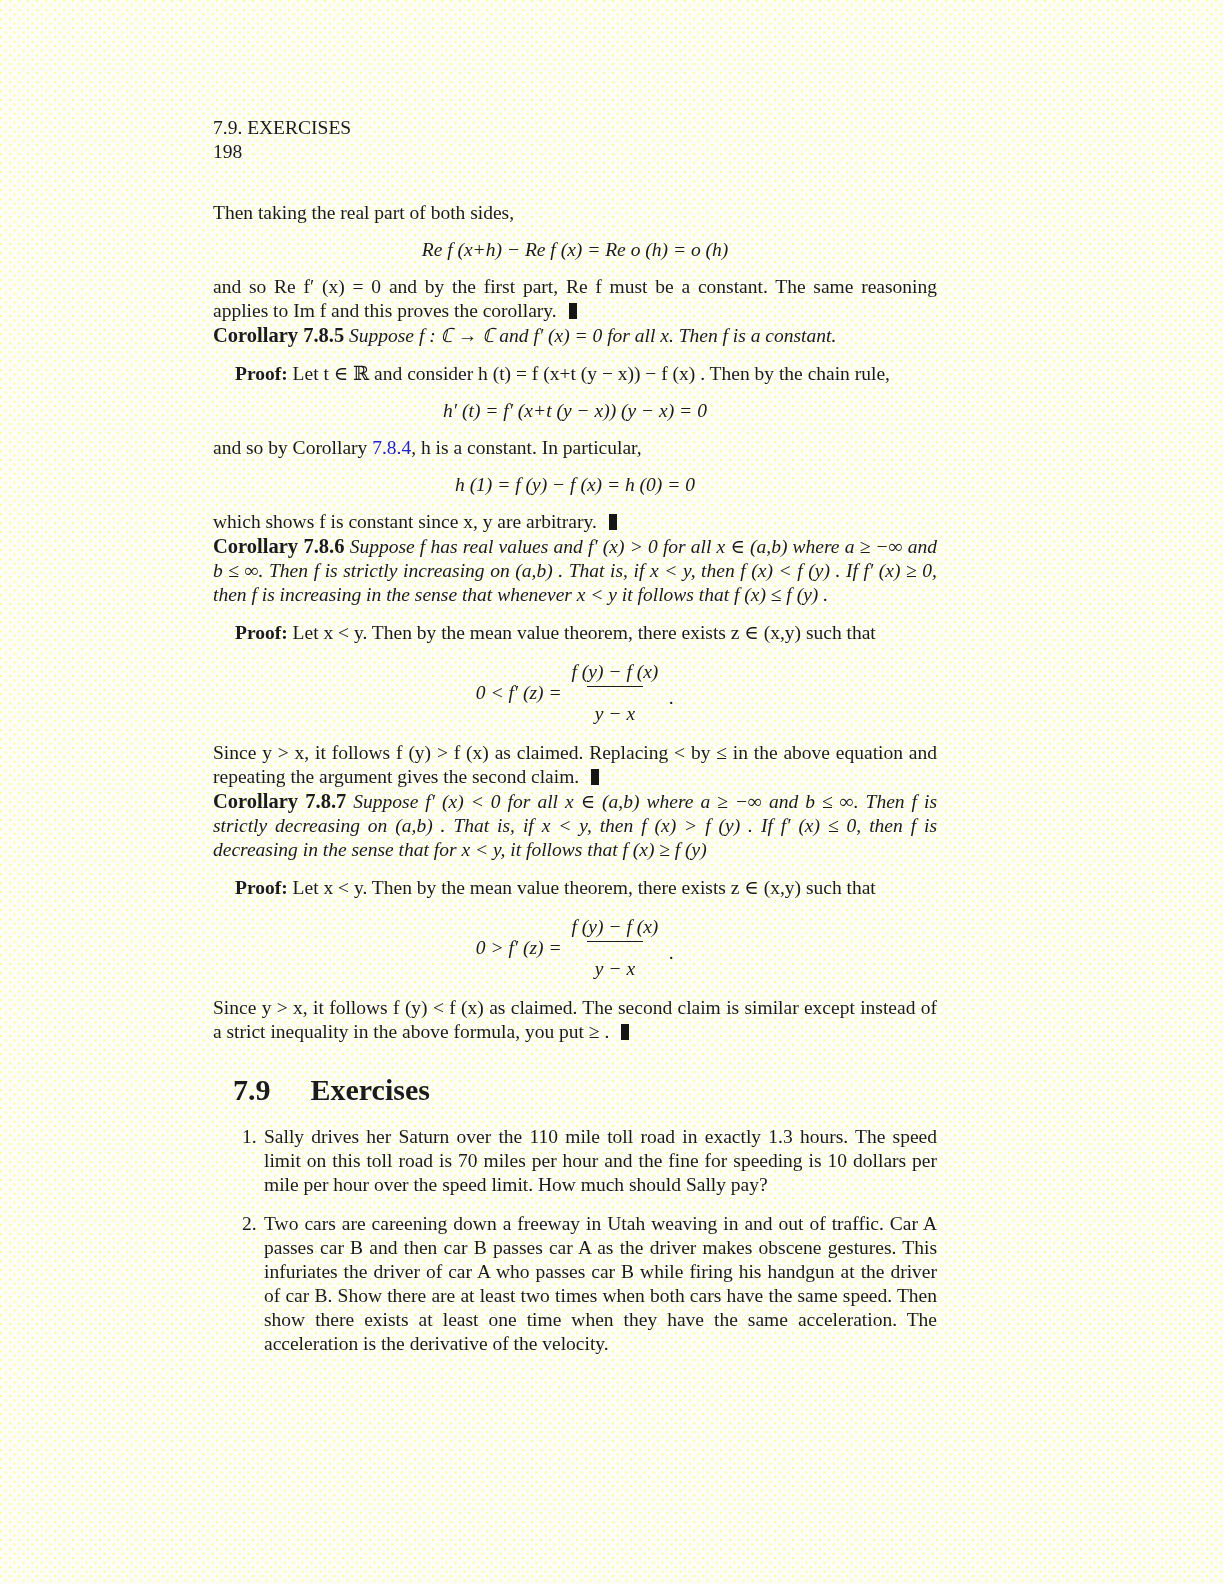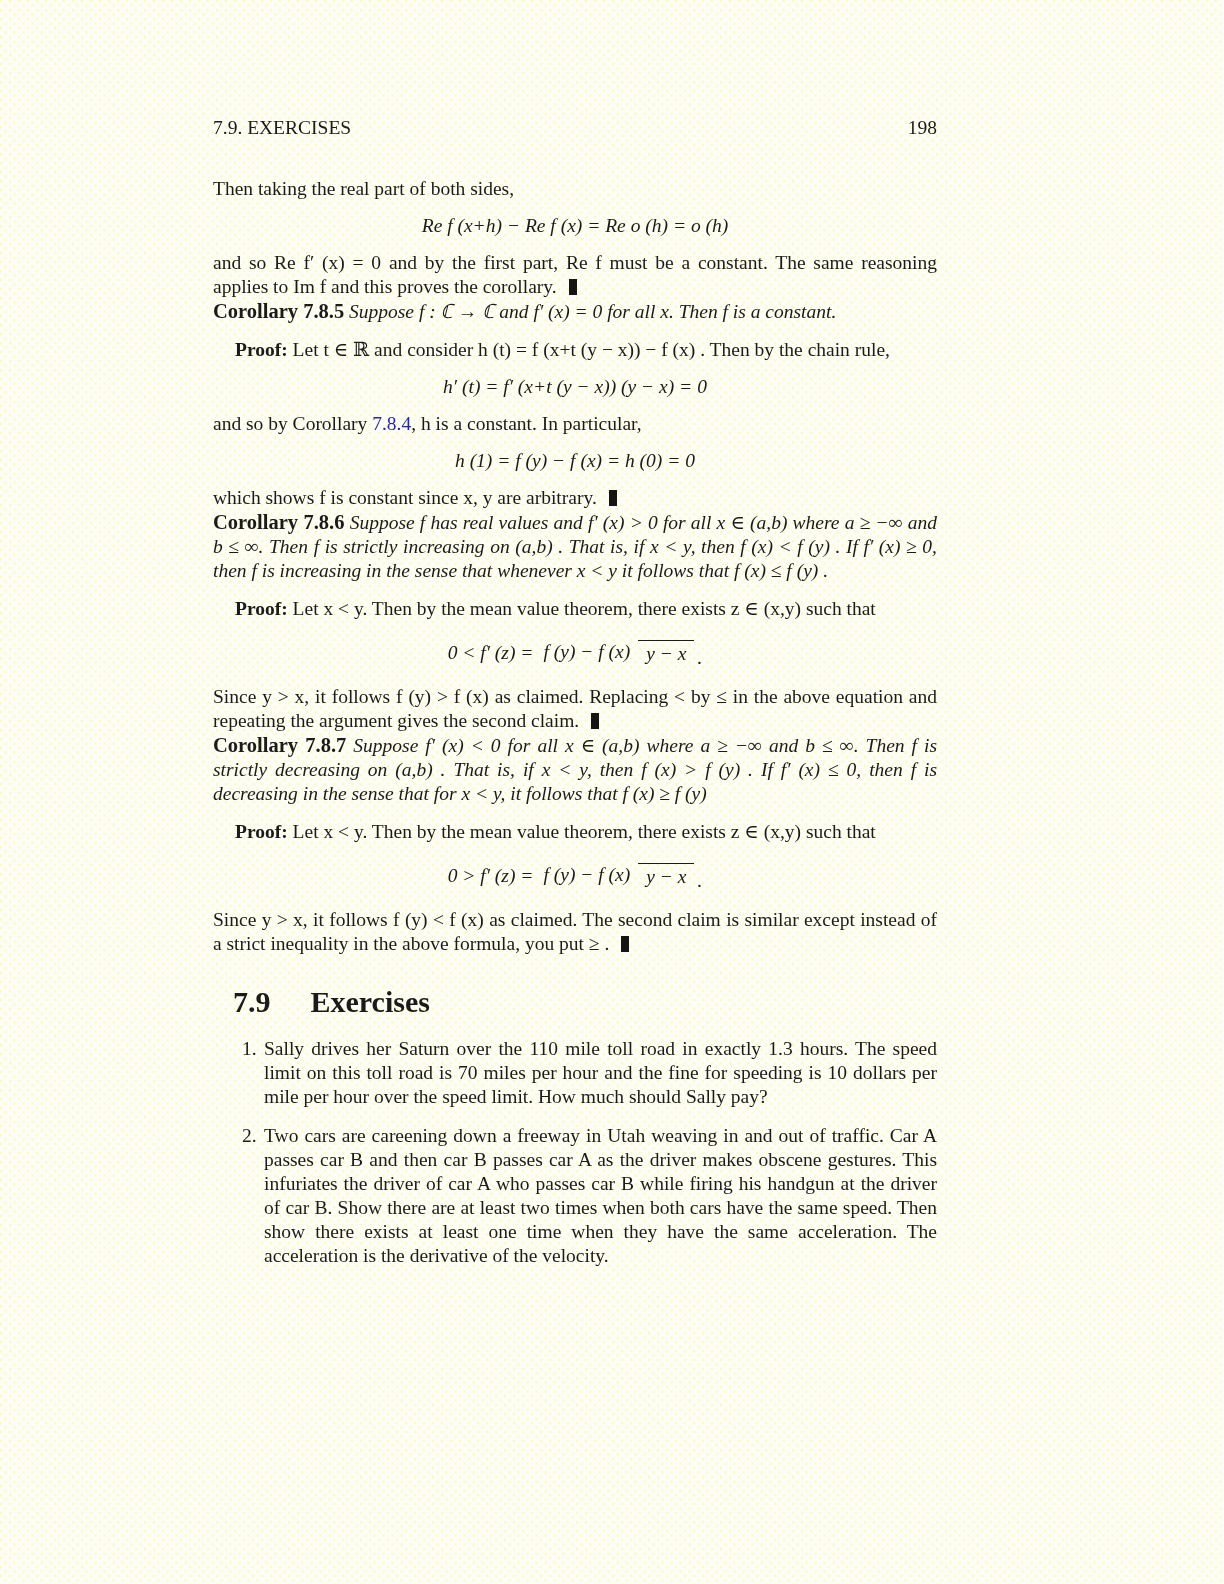--- a/index.html
+++ b/index.html
@@ -17,35 +17,35 @@
       radial-gradient(circle at 1px 1px, #ffff9b 0.9px, rgba(255,255,155,0) 1.7px);
     background-size: 9px 9px, 9px 9px;
     background-position: 0 0, 4.5px 4.5px;
     color: #1b1b1b;
     font-size: 19.5px;
     line-height: 24px;
   }
   .content { position: absolute; left: 213px; top: 0; width: 724px; }
   p { margin: 0; }
   .justify { text-align: justify; }
-  .running-header { display: flex; justify-content: space-between; margin-top: 116px; }
+  .running-header { display: flex; justify-content: space-between; margin-top: 116px; flex-direction: column; }
   .first-para { margin-top: 37px; }
   .block { }
   .eq { margin: 13px 0; text-align: center; font-style: italic; }
   .cor-title { font-weight: bold; font-style: normal; font-size: 20.5px; line-height: 24px; }
   .statement { font-style: italic; }
   .proof-para { margin-top: 14px; text-indent: 22px; }
   .proof-label { font-weight: bold; }
   .frac-eq {
     display: flex; justify-content: center; align-items: center;
     margin: 15px 0; font-style: italic;
   }
-  .frac { display: inline-flex; flex-direction: row; align-items: center; margin-left: 2px; }
+  .frac { display: inline-flex; flex-direction: column; align-items: center; margin-left: 2px; }
   .frac .num { padding: 0 8px 2px; }
-  .frac .den { border-top: 1.6px solid #1b1b1b; padding: 1px 8px 0; }
+  .frac .den { border-top: 1.6px solid #1b1b1b; padding: 15px 8px 0; }
   .frac-tail { margin-left: 3px; margin-top: 10px; }
   .qed {
     display: inline-block; width: 8px; height: 16px;
     background: #151515; margin-left: 12px; vertical-align: -2px;
   }
   .ref-link { color: #2222cc; text-decoration: none; cursor: pointer; }
   .section-heading {
     margin: 30px 0 0 20px;
     font-size: 30px; font-weight: bold; line-height: 32px;
     display: flex; gap: 40px;

